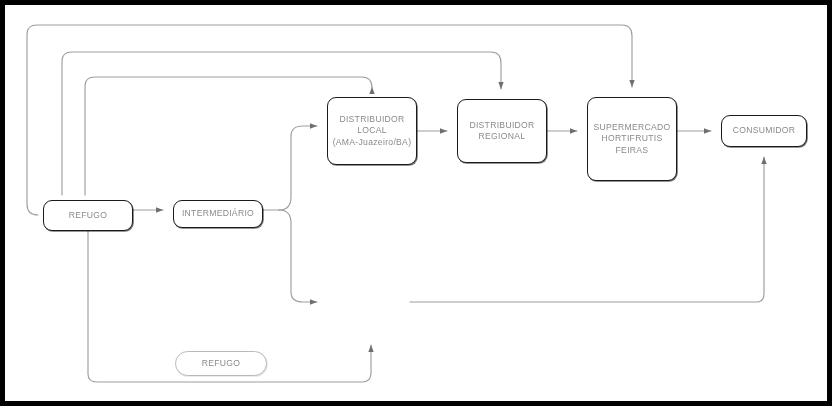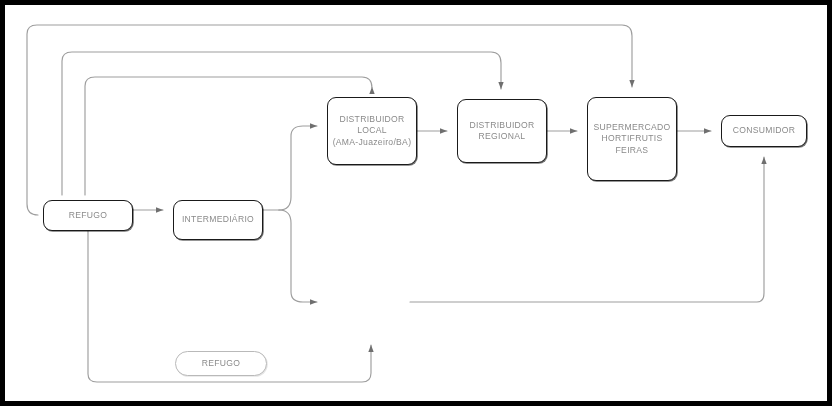--- a/index.html
+++ b/index.html
@@ -84,21 +84,21 @@
 
       <path d="M57,190 L57,56 C57,50 61,47 67,47 L486,47 C493,47 496,51 496,58 L496,84" marker-end="url(#ah)"></path>
 
       <path d="M80,190 L80,81 C80,75 84,72 90,72 L357,72 C364,72 367,76 367,83 L367,82" marker-end="url(#ah)"></path>
     </g>
   </svg>
 
   <div class="node rect" style="left: 38px; top: 195px; width: 90px; height: 31px; font-size: 8.6px;">
     <span>REFUGO</span>
   </div>
-  <div class="node rect" style="left: 168px; top: 195px; width: 90px; height: 40px; font-size: 8.6px;">
+  <div class="node rect" style="left: 168px; top: 195px; width: 90px; height: 28px; font-size: 8.6px;">
     <span>INTERMEDIÁRIO</span>
   </div>
   <div class="node rect" style="left: 322px; top: 92px; width: 90px; height: 68px; font-size: 8.6px;">
     <span>DISTRIBUIDOR
 LOCAL
 (AMA-Juazeiro/BA)</span>
   </div>
   <div class="node rect" style="left: 452px; top: 94px; width: 90px; height: 64px; font-size: 8.6px;">
     <span>DISTRIBUIDOR
 REGIONAL</span>

